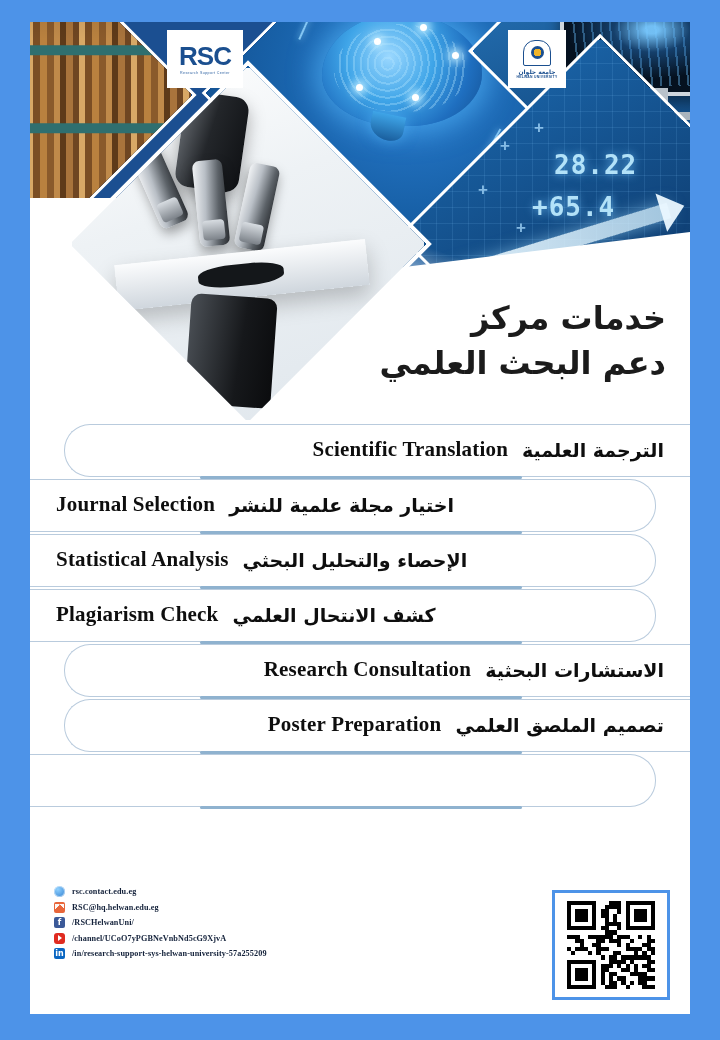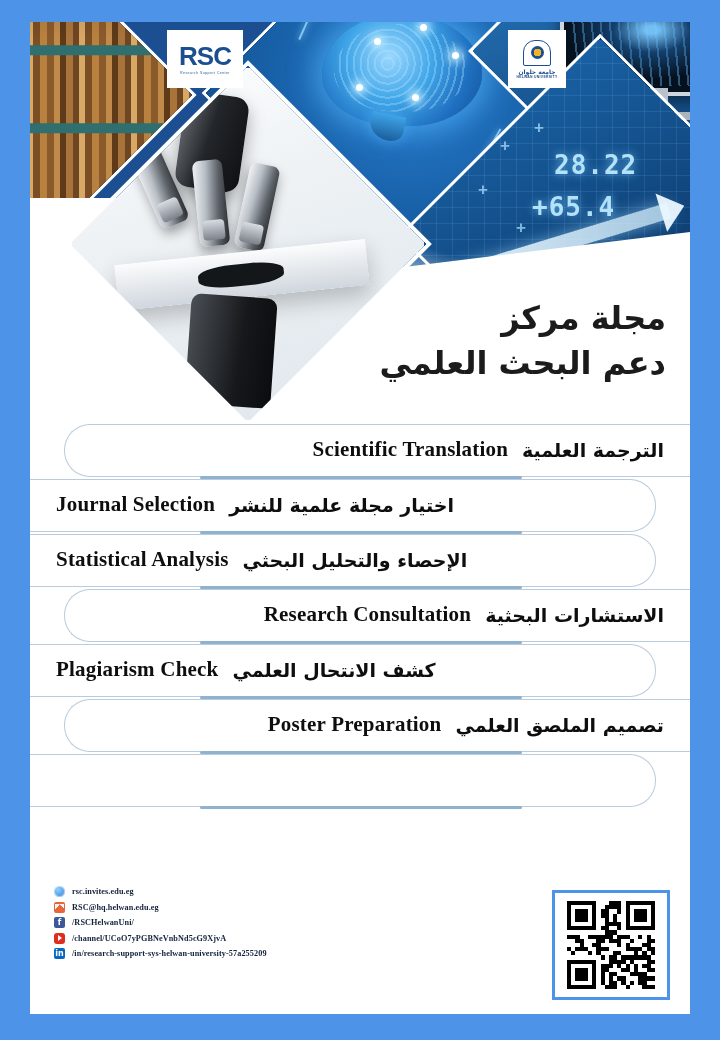--- a/index.html
+++ b/index.html
@@ -278,21 +278,21 @@
               display:flex;flex-direction:column;align-items:center;justify-content:center;">
     <div style="width:26px;height:24px;border:1.5px solid #1b4f8f;border-radius:12px 12px 2px 2px;
                 display:flex;align-items:center;justify-content:center;">
       <div style="width:13px;height:13px;border-radius:50%;background:radial-gradient(circle,#f0b429 40%,#1b4f8f 42%);"></div>
     </div>
     <div style="font-family:'DejaVu Sans',sans-serif;font-size:6px;color:#1b4f8f;font-weight:700;direction:rtl;margin-top:2px;">جامعة حلوان</div>
     <div style="font-family:'Liberation Sans',sans-serif;font-size:3.4px;color:#1b4f8f;font-weight:700;letter-spacing:.3px;">HELWAN UNIVERSITY</div>
   </div>
 
   <div class="title-wrap">
-    <div class="title-line">مجلة مركز</div>
+    <div class="title-line">خدمات مركز</div>
     <div class="title-line">دعم البحث العلمي</div>
   </div>
 
   <div class="services" id="services">
         <div class="row">
           <div class="band right"></div>
           <div class="rule right"></div>
           <div class="rowtext" style="right: 26px;">
             <div class="en">Scientific Translation</div>
             <div class="ar">الترجمة العلمية</div>
@@ -308,54 +308,54 @@
         </div>
         <div class="row">
           <div class="band left"></div>
           <div class="rule left"></div>
           <div class="rowtext" style="left: 26px;">
             <div class="en">Statistical Analysis</div>
             <div class="ar">الإحصاء والتحليل البحثي</div>
           </div>
         </div>
         <div class="row">
+          <div class="band left"></div>
+          <div class="rule left"></div>
+          <div class="rowtext" style="left: 26px;">
+            <div class="en">Plagiarism Check</div>
+            <div class="ar">كشف الانتحال العلمي</div>
+          </div>
+        </div>
+        <div class="row">
           <div class="band right"></div>
           <div class="rule right"></div>
           <div class="rowtext" style="right: 26px;">
             <div class="en">Research Consultation</div>
             <div class="ar">الاستشارات البحثية</div>
-          </div>
-        </div>
-        <div class="row">
-          <div class="band left"></div>
-          <div class="rule left"></div>
-          <div class="rowtext" style="left: 26px;">
-            <div class="en">Plagiarism Check</div>
-            <div class="ar">كشف الانتحال العلمي</div>
           </div>
         </div>
         <div class="row">
           <div class="band right"></div>
           <div class="rule right"></div>
           <div class="rowtext" style="right: 26px;">
             <div class="en">Poster Preparation</div>
             <div class="ar">تصميم الملصق العلمي</div>
           </div>
         </div>
         <div class="row">
           <div class="band left"></div>
           <div class="rule left"></div>
         </div>
       </div>
 
   <div class="footer">
     <div class="contacts" id="contacts">
           <div class="crow">
             <div class="ic ic-web"></div>
-            <div class="ctext">rsc.invites.edu.eg</div>
+            <div class="ctext">rsc.contact.edu.eg</div>
           </div>
           <div class="crow">
             <div class="ic ic-mail"></div>
             <div class="ctext">RSC@hq.helwan.edu.eg</div>
           </div>
           <div class="crow">
             <div class="ic ic-fb">
               <span>f</span>
             </div>
             <div class="ctext">/RSCHelwanUni/</div>

